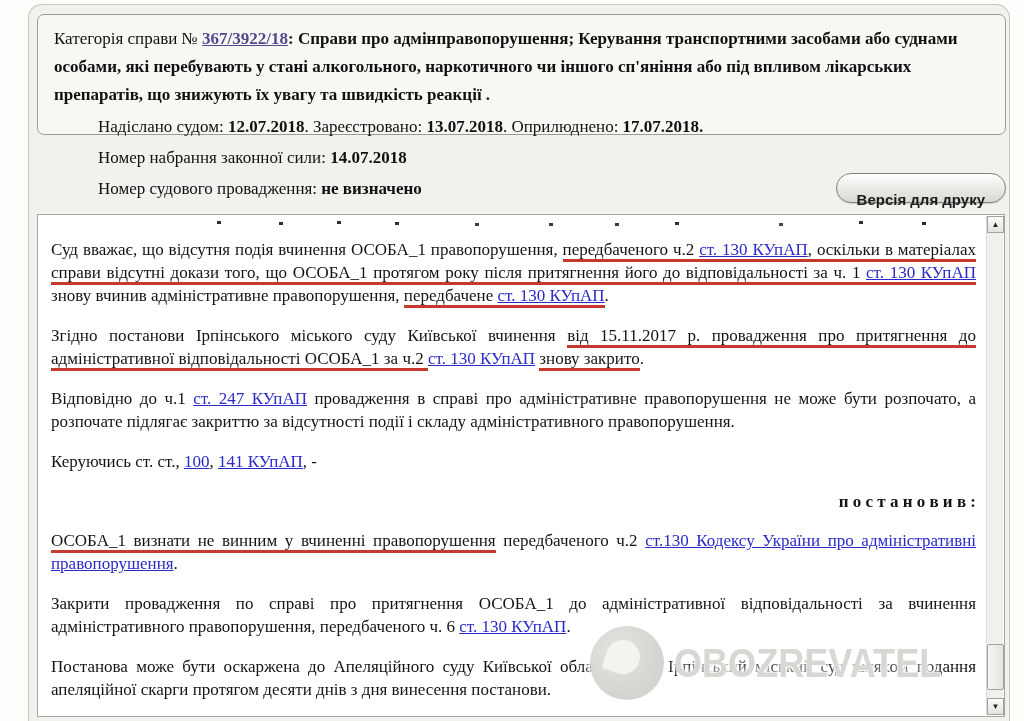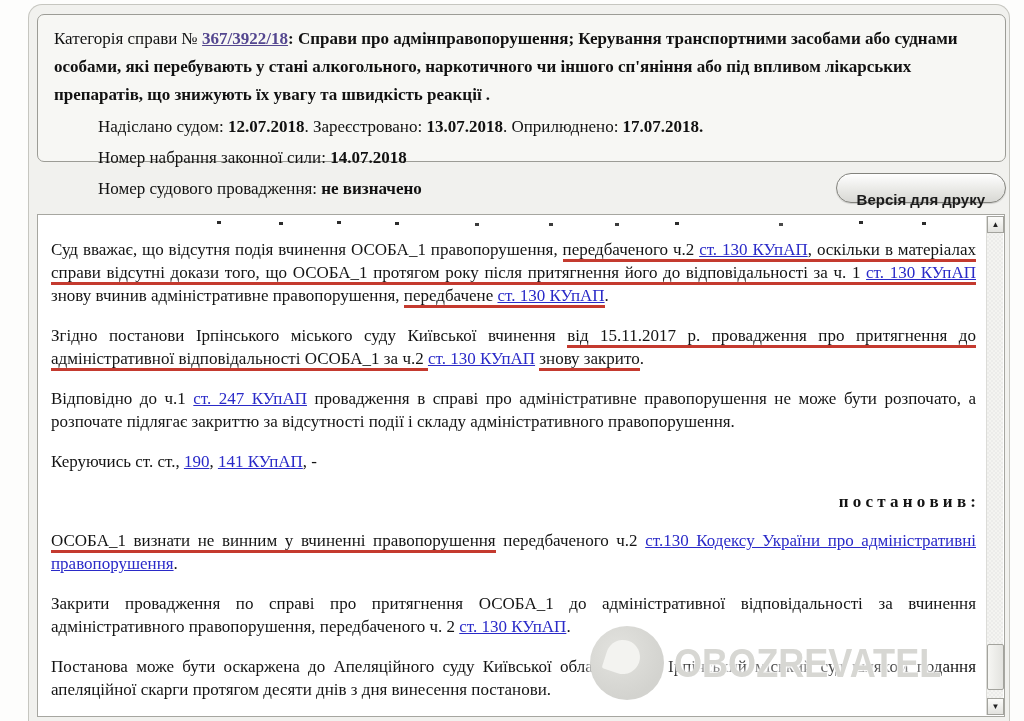--- a/index.html
+++ b/index.html
@@ -11,21 +11,21 @@
     overflow: hidden;
   }
   .panel {
     position: absolute; left: 28px; top: 4px; width: 982px; height: 717px;
     background: #f1f1ee;
     border: 1px solid #c6c6c0; border-bottom: none;
     border-radius: 14px 14px 0 0;
   }
   
   .meta-box {
-    position: absolute; left: 8px; right: 3px; top: 9px; height: 148px;
+    position: absolute; left: 8px; right: 3px; top: 9px; height: 121px;
     background: #f7f7f4;
     border: 1px solid #9c9c96;
     border-radius: 7px;
     padding: 10px 16px 0 16px;
     font-size: 17px; color: #111;
   }
   .meta-line { line-height: 28px; }
   .meta-line + .meta-line { margin-top: 5px; line-height: 26px; margin-left: 44px; }
   
   .print-btn {
@@ -137,24 +137,24 @@
   <div class="doc-box">
     <div class="doc-content">
 
       <div class="clipped-line">
         <span class="tick"></span>
       </div>
 
       <div class="para"><span>Суд вважає, що відсутня подія вчинення ОСОБА_1 правопорушення, </span><span class="red">передбаченого ч.2 </span><span class="link red">ст. 130 КУпАП</span><span class="red">, оскільки в матеріалах справи відсутні докази того, що ОСОБА_1 протягом року після притягнення його до відповідальності за ч. 1 </span><span class="link red">ст. 130 КУпАП</span><span> знову вчинив адміністративне правопорушення, </span><span class="red">передбачене </span><span class="link red">ст. 130 КУпАП</span><span>.</span></div>
       <div class="para"><span>Згідно постанови Ірпінського міського суду Київської вчинення </span><span class="red">від 15.11.2017 р. провадження про притягнення до адміністративної відповідальності ОСОБА_1 за ч.2 </span><span class="link">ст. 130 КУпАП</span><span> </span><span class="red">знову закрито</span><span>.</span></div>
       <div class="para"><span>Відповідно до ч.1 </span><span class="link">ст. 247 КУпАП</span><span> провадження в справі про адміністративне правопорушення не може бути розпочато, а розпочате підлягає закриттю за відсутності події і складу адміністративного правопорушення.</span></div>
-      <div class="para"><span>Керуючись ст. ст., </span><span class="link">190</span><span>, </span><span class="link">141 КУпАП</span><span>, - </span></div>
+      <div class="para"><span>Керуючись ст. ст., </span><span class="link">100</span><span>, </span><span class="link">141 КУпАП</span><span>, - </span></div>
       <div class="para para-center"><span>п о с т а н о в и в :</span></div>
       <div class="para"><span class="red">ОСОБА_1 визнати не винним у вчиненні правопорушення</span><span> передбаченого ч.2 </span><span class="link">ст.130 Кодексу України про адміністративні правопорушення</span><span>.</span></div>
-      <div class="para"><span>Закрити провадження по справі про притягнення ОСОБА_1 до адміністративної відповідальності за вчинення адміністративного правопорушення, передбаченого ч. 2 </span><span class="link">ст. 130 КУпАП</span><span>.</span></div>
+      <div class="para"><span>Закрити провадження по справі про притягнення ОСОБА_1 до адміністративної відповідальності за вчинення адміністративного правопорушення, передбаченого ч. 6 </span><span class="link">ст. 130 КУпАП</span><span>.</span></div>
       <div class="para"><span>Постанова може бути оскаржена до Апеляційного суду Київської області через Ірпінський міський суд шляхом подання апеляційної скарги протягом десяти днів з дня винесення постанови.</span></div>
     </div>
 
     <div class="scrollbar">
       <div class="sb-btn sb-up">▲</div>
       <div class="sb-thumb"></div>
       <div class="sb-btn sb-down">▼</div>
     </div>
 
     <div class="watermark">

